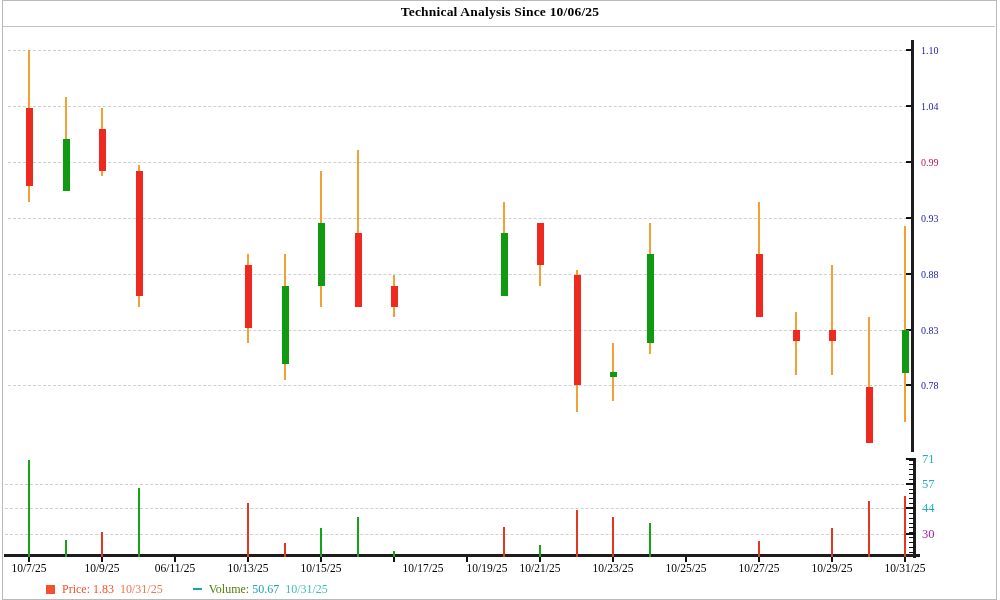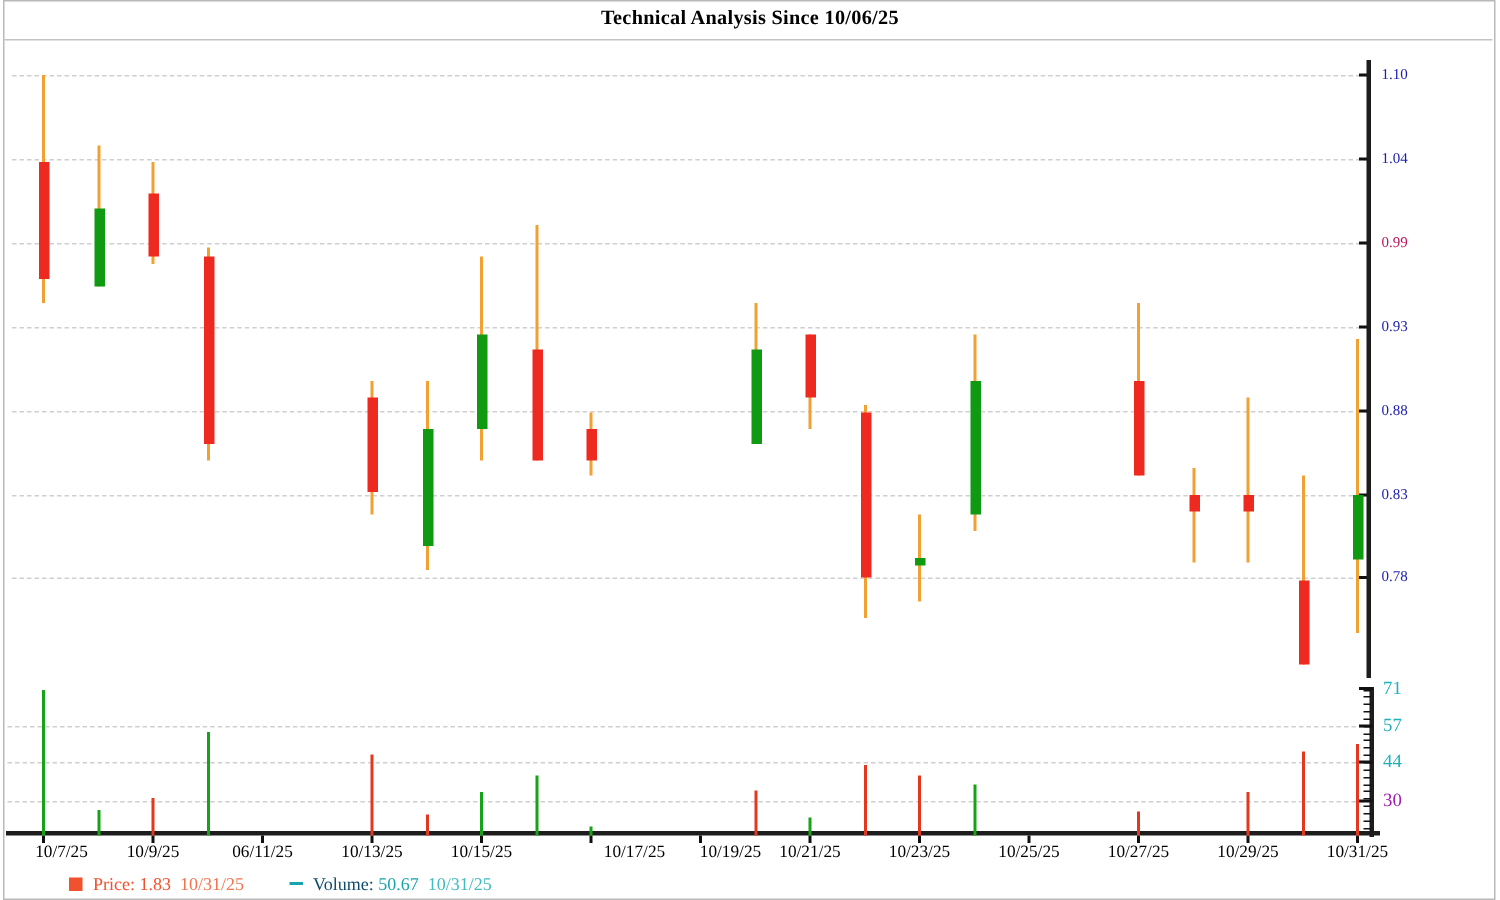--- a/index.html
+++ b/index.html
@@ -84,21 +84,21 @@
       <div class="tickmark" style="left: 909px; top: 551.65px; width: 5px; height: 1px;"></div>
       <div class="tickmark" style="left: 906px; top: 457.519px; width: 9px; height: 2px;"></div>
       <div class="vlabel" style="left: 922px; top: 458.519px; color: rgb(31, 176, 184);">71</div>
       <div class="tickmark" style="left: 906px; top: 483.293px; width: 9px; height: 2px;"></div>
       <div class="vlabel" style="left: 922px; top: 484.293px; color: rgb(31, 176, 184);">57</div>
       <div class="tickmark" style="left: 906px; top: 507.226px; width: 9px; height: 2px;"></div>
       <div class="vlabel" style="left: 922px; top: 508.226px; color: rgb(31, 176, 184);">44</div>
       <div class="tickmark" style="left: 906px; top: 533px; width: 9px; height: 2px;"></div>
       <div class="vlabel" style="left: 922px; top: 534px; color: #a21caf;">30</div>
       <div class="tickmark" style="left: 28px; top: 557px; width: 2px; height: 5px;"></div>
-      <div class="xlabel" style="left: 29px; top: 562px; margin-left: 12px;">10/7/25</div>
+      <div class="xlabel" style="left: 29px; top: 562px;">10/7/25</div>
       <div class="tickmark" style="left: 101px; top: 557px; width: 2px; height: 5px;"></div>
       <div class="xlabel" style="left: 102px; top: 562px;">10/9/25</div>
       <div class="tickmark" style="left: 174px; top: 557px; width: 2px; height: 5px;"></div>
       <div class="xlabel" style="left: 175px; top: 562px;">06/11/25</div>
       <div class="tickmark" style="left: 247px; top: 557px; width: 2px; height: 5px;"></div>
       <div class="xlabel" style="left: 248px; top: 562px;">10/13/25</div>
       <div class="tickmark" style="left: 320px; top: 557px; width: 2px; height: 5px;"></div>
       <div class="xlabel" style="left: 321px; top: 562px;">10/15/25</div>
       <div class="tickmark" style="left: 393px; top: 557px; width: 2px; height: 5px;"></div>
       <div class="xlabel" style="left: 412px; top: 562px; margin-left: 11px;">10/17/25</div>
@@ -174,17 +174,17 @@
       <div class="vbar" style="left: 904px; top: 495.947px; height: 61.5535px; background: rgb(228, 55, 31);"></div>
     </div>
 
   <div id="legend">
     <span class="sw-square" id="price-swatch" style="background: rgb(242, 81, 45);"></span>
     <span id="lg-price-label" style="color: rgb(242, 81, 45);">Price:</span><span> </span>
     <span id="lg-price-value" style="color: rgb(242, 81, 45);">1.83</span><span>  </span>
     <span id="lg-price-date" style="color: rgb(243, 116, 77);">10/31/25</span>
     <span class="lgap"></span>
     <span class="sw-dash" id="volume-swatch" style="background: rgb(23, 165, 173);"></span>
-    <span id="lg-volume-label" style="color: #0c4a6e;">Volume:</span><span> </span>
+    <span id="lg-volume-label" style="color: #4d7c0f;">Volume:</span><span> </span>
     <span id="lg-volume-value" style="color: rgb(23, 165, 173);">50.67</span><span>  </span>
     <span id="lg-volume-date" style="color: rgb(63, 188, 192);">10/31/25</span>
   </div>
 </div>
 
 </body></html>

